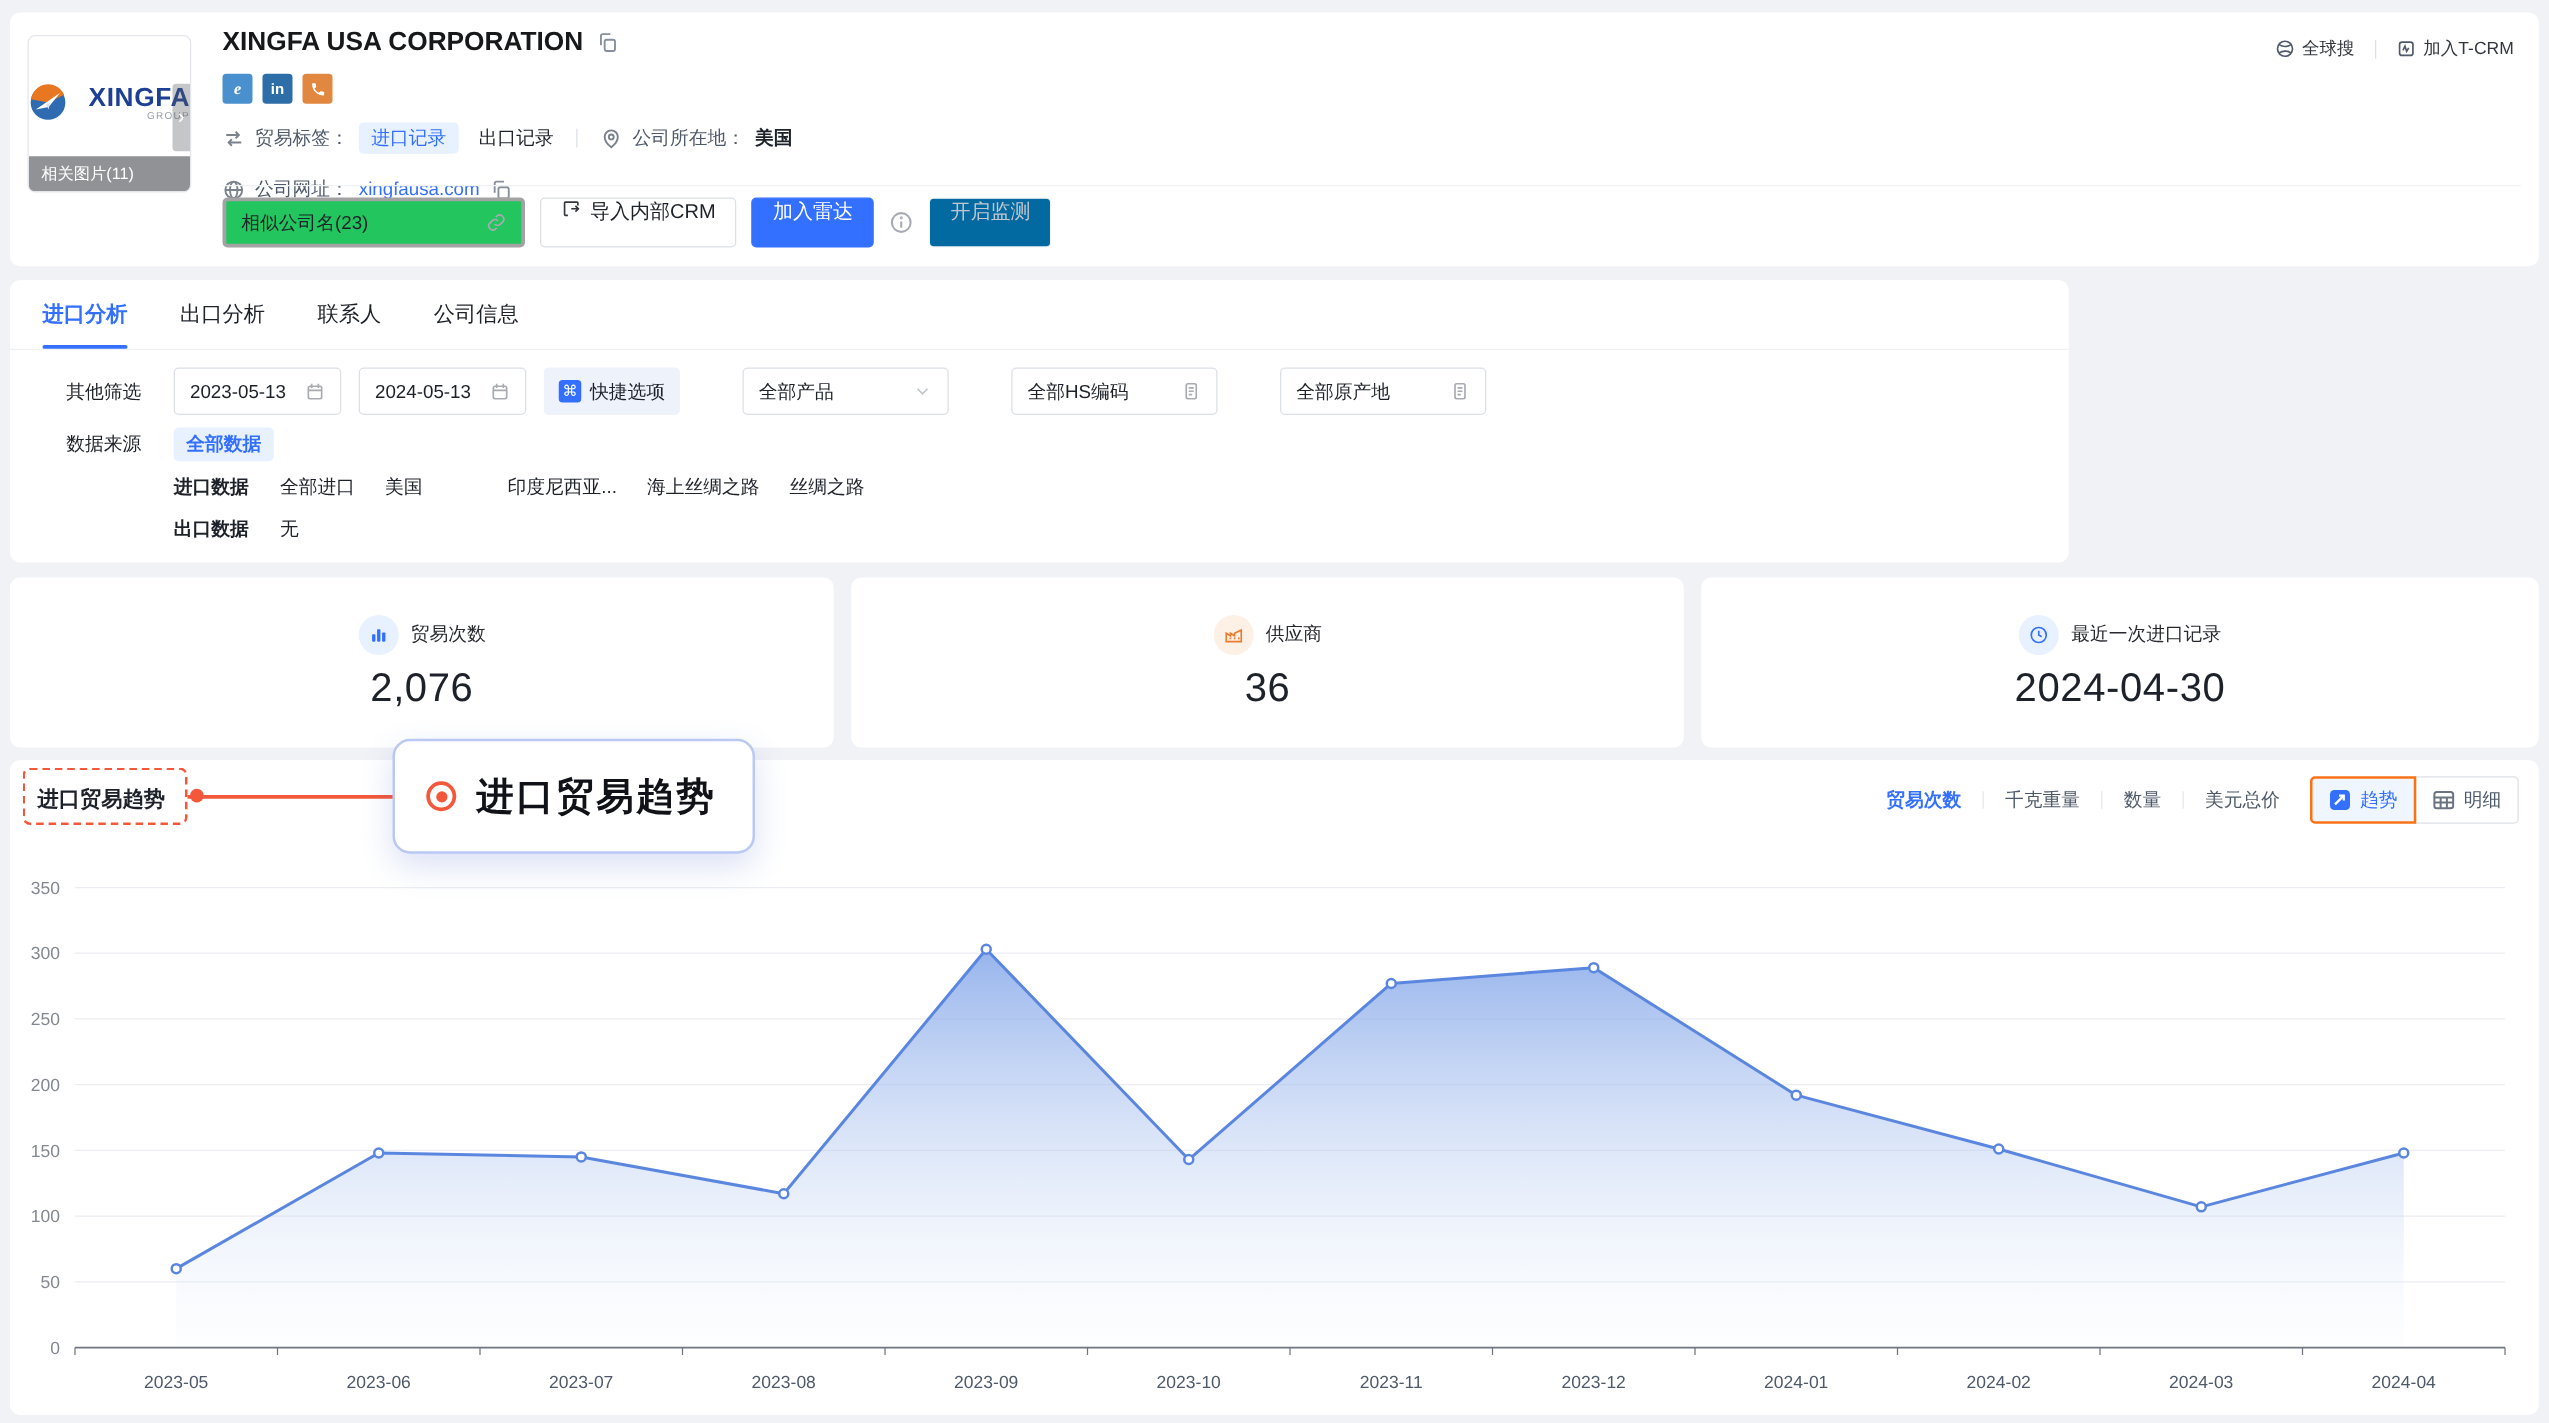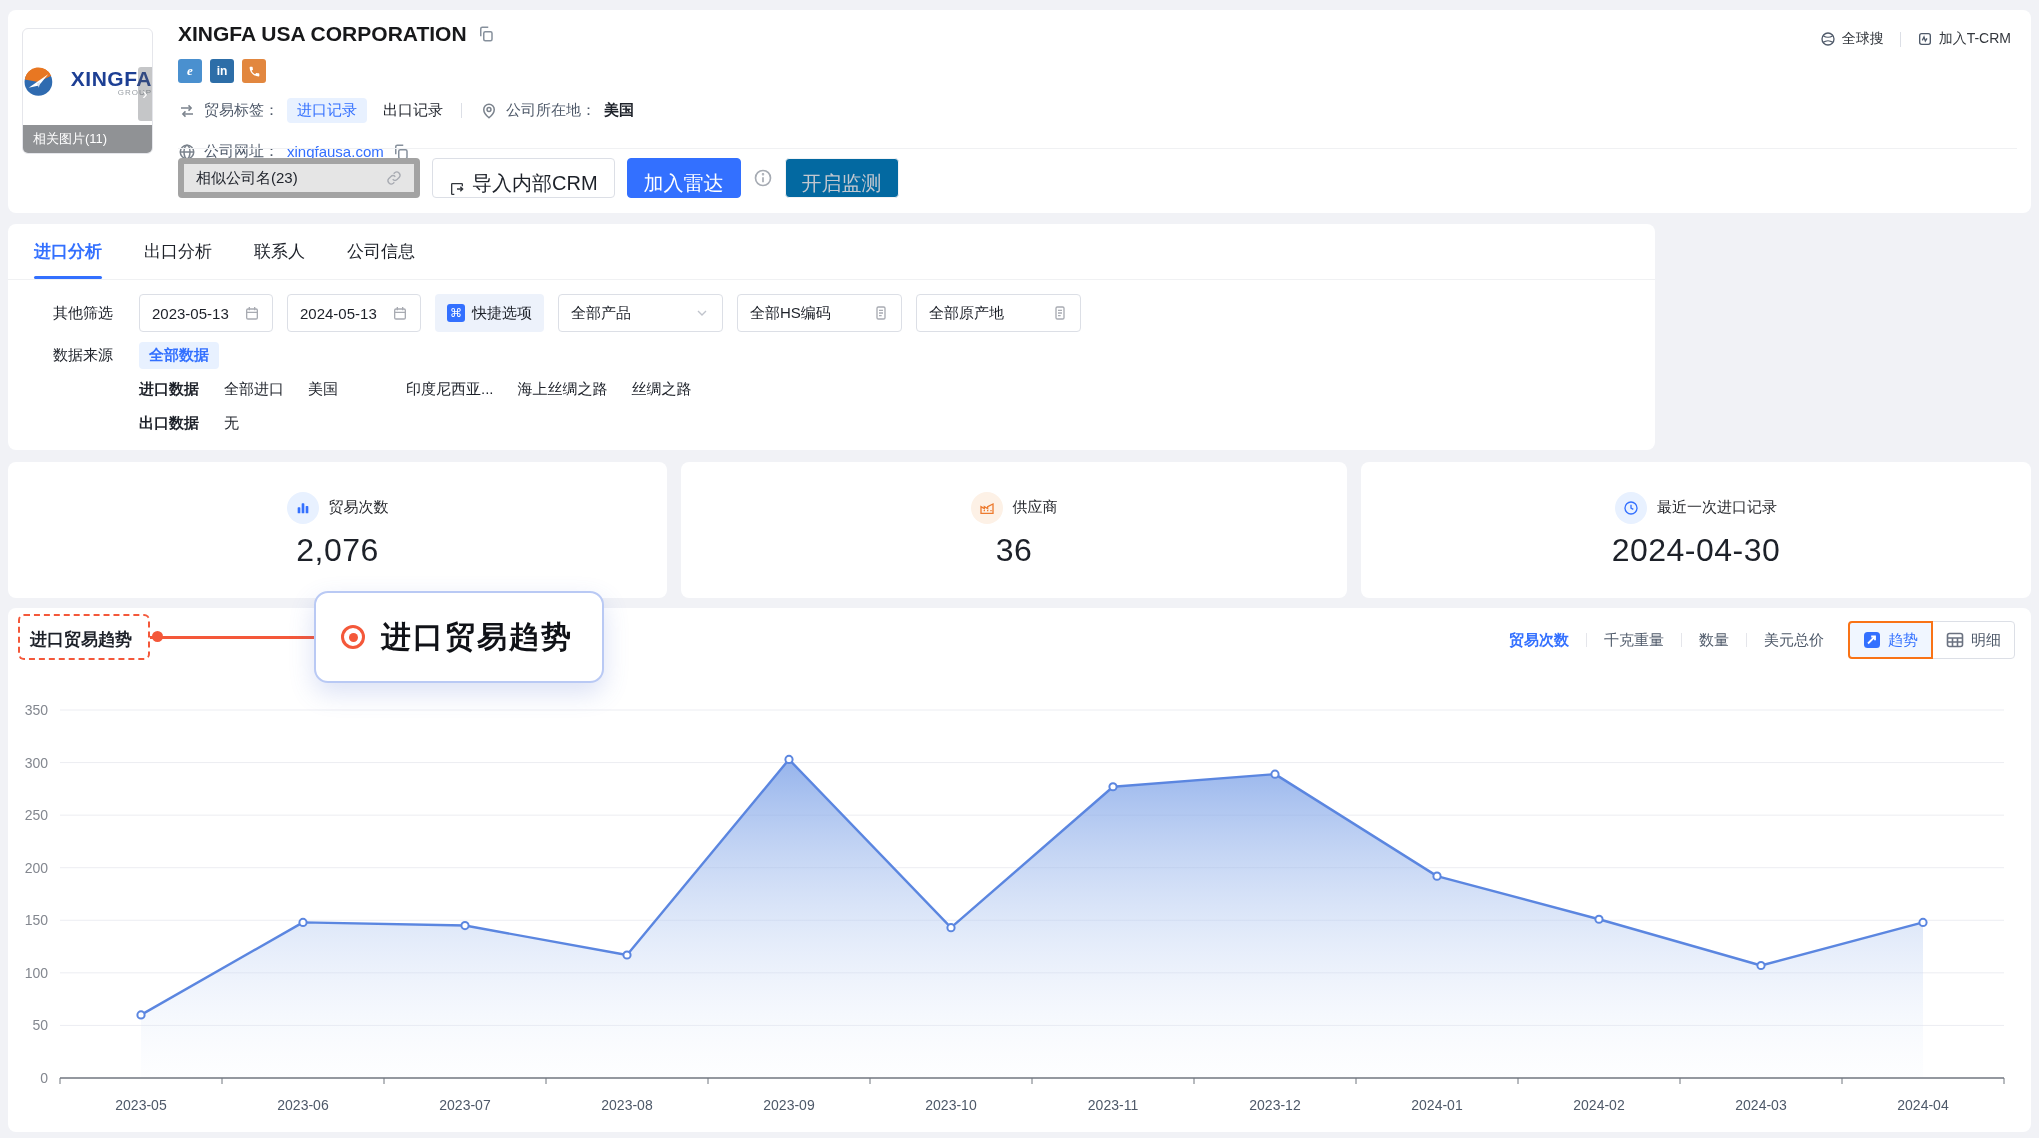--- a/index.html
+++ b/index.html
@@ -40,26 +40,26 @@
   .meta-label { color:#4e5969; margin:0 8px 0 8px; }
   .tag-blue { background:#e8f1ff; color:#3370ff; border-radius:4px; padding:3px 10px; }
   .plain-tag { color:#1d2129; margin-left:16px; }
   .vsep { width:1px; height:15px; background:#dcdfe6; margin:0 18px; }
   .bold-val { color:#1d2129; font-weight:600; }
   .gicon { width:18px; height:18px; color:#7a828c; flex:0 0 auto; }
   .weblink { color:#336fff; text-decoration:underline; text-underline-offset:4px; cursor:pointer; }
   .weblink + .icon-copy { margin-left:8px; }
   .hdr-divider { position:absolute; left:170px; right:14px; top:138px; height:1px; background:#f0f1f3; }
   .btn-row { position:absolute; left:170px; top:148px; display:flex; align-items:center; }
-  .similar-box { width:242px; height:40px; border:6px solid #a3a3a3; border-radius:4px;
-    display:flex; align-items:center; padding:0 12px; cursor:pointer; background:#e5e5e5; }
+  .similar-box { width:242px; height:40px; border:3px solid #a3a3a3; border-radius:4px;
+    display:flex; align-items:center; padding:0 12px; cursor:pointer; background:#22c55e; }
   .similar-box span { flex:1; }
   .btn { height:40px; border:1px solid #dcdfe6; border-radius:4px; background:#fff;
-    display:flex; align-items:flex-end; justify-content:center; gap:7px; padding:0 16px;
-    font-size:20px; color:#1d2129; cursor:pointer; }
+    display:flex; align-items:flex-start; justify-content:center; gap:7px; padding:0 16px;
+    font-size:16px; color:#1d2129; cursor:pointer; }
   .btn-primary { background:#3370ff; border-color:#3370ff; color:#fff; font-weight:500; }
   .btn-disabled { background:#0369a1; border-color:#f2f3f5; color:#c2c7cf; cursor:default; }
   .btn-row .btn { margin-left:12px; }
   .info-circ { margin-left:12px; width:20px; height:20px; color:#a6abb3; cursor:pointer; }
   .hdr-right { position:absolute; right:20px; top:20px; display:flex; align-items:center; font-size:14px; color:#33373d; }
   .hdr-right .item { display:flex; align-items:center; gap:6px; cursor:pointer; }
   .hdr-right .vsep { margin:0 16px; }
 
   
   .main-card { left:8px; top:224px; width:1647px; height:226px; }
@@ -69,21 +69,21 @@
     display:flex; align-items:center; }
   .tab.active { color:#3370ff; font-weight:600; }
   .tab.active::after { content:""; position:absolute; left:0; right:0; bottom:0; height:3px;
     background:#3370ff; border-radius:2px; }
   .filter-row { position:absolute; left:45px; top:70px; display:flex; align-items:center; }
   .f-label { color:#1d2129; margin-right:26px; }
   .f-box { height:38px; border:1px solid #dcdfe6; border-radius:4px; background:#fff;
     display:flex; align-items:center; padding:16px 12px; gap:10px; margin-right:14px;
     font-size:15px; color:#1d2129; cursor:pointer; }
   .f-date { width:134px; justify-content:space-between; }
-  .f-sel { width:165px; justify-content:space-between; }
+  .f-sel { width:165px; justify-content:space-between;margin-left:36px; }
   .chip { height:38px; background:#edf2fb; border-radius:4px; display:flex; align-items:center;
     gap:7px; padding:0 12px; margin-right:14px; cursor:pointer; }
   .cmd-sq { width:18px; height:18px; background:#3370ff; border-radius:3px; color:#fff;
     font-size:12px; display:flex; align-items:center; justify-content:center; }
   .sicon { width:16px; height:16px; color:#a8abb2; flex:0 0 auto; }
   .ds-row { position:absolute; left:45px; display:flex; align-items:center; }
   .ds-label { color:#1d2129; width:86px; }
   .ds-items { display:flex; align-items:center; gap:24px; }
   .chip-all { background:#e8f1ff; color:#3370ff; font-weight:600; border-radius:4px;
     padding:4px 10px; cursor:pointer; }

